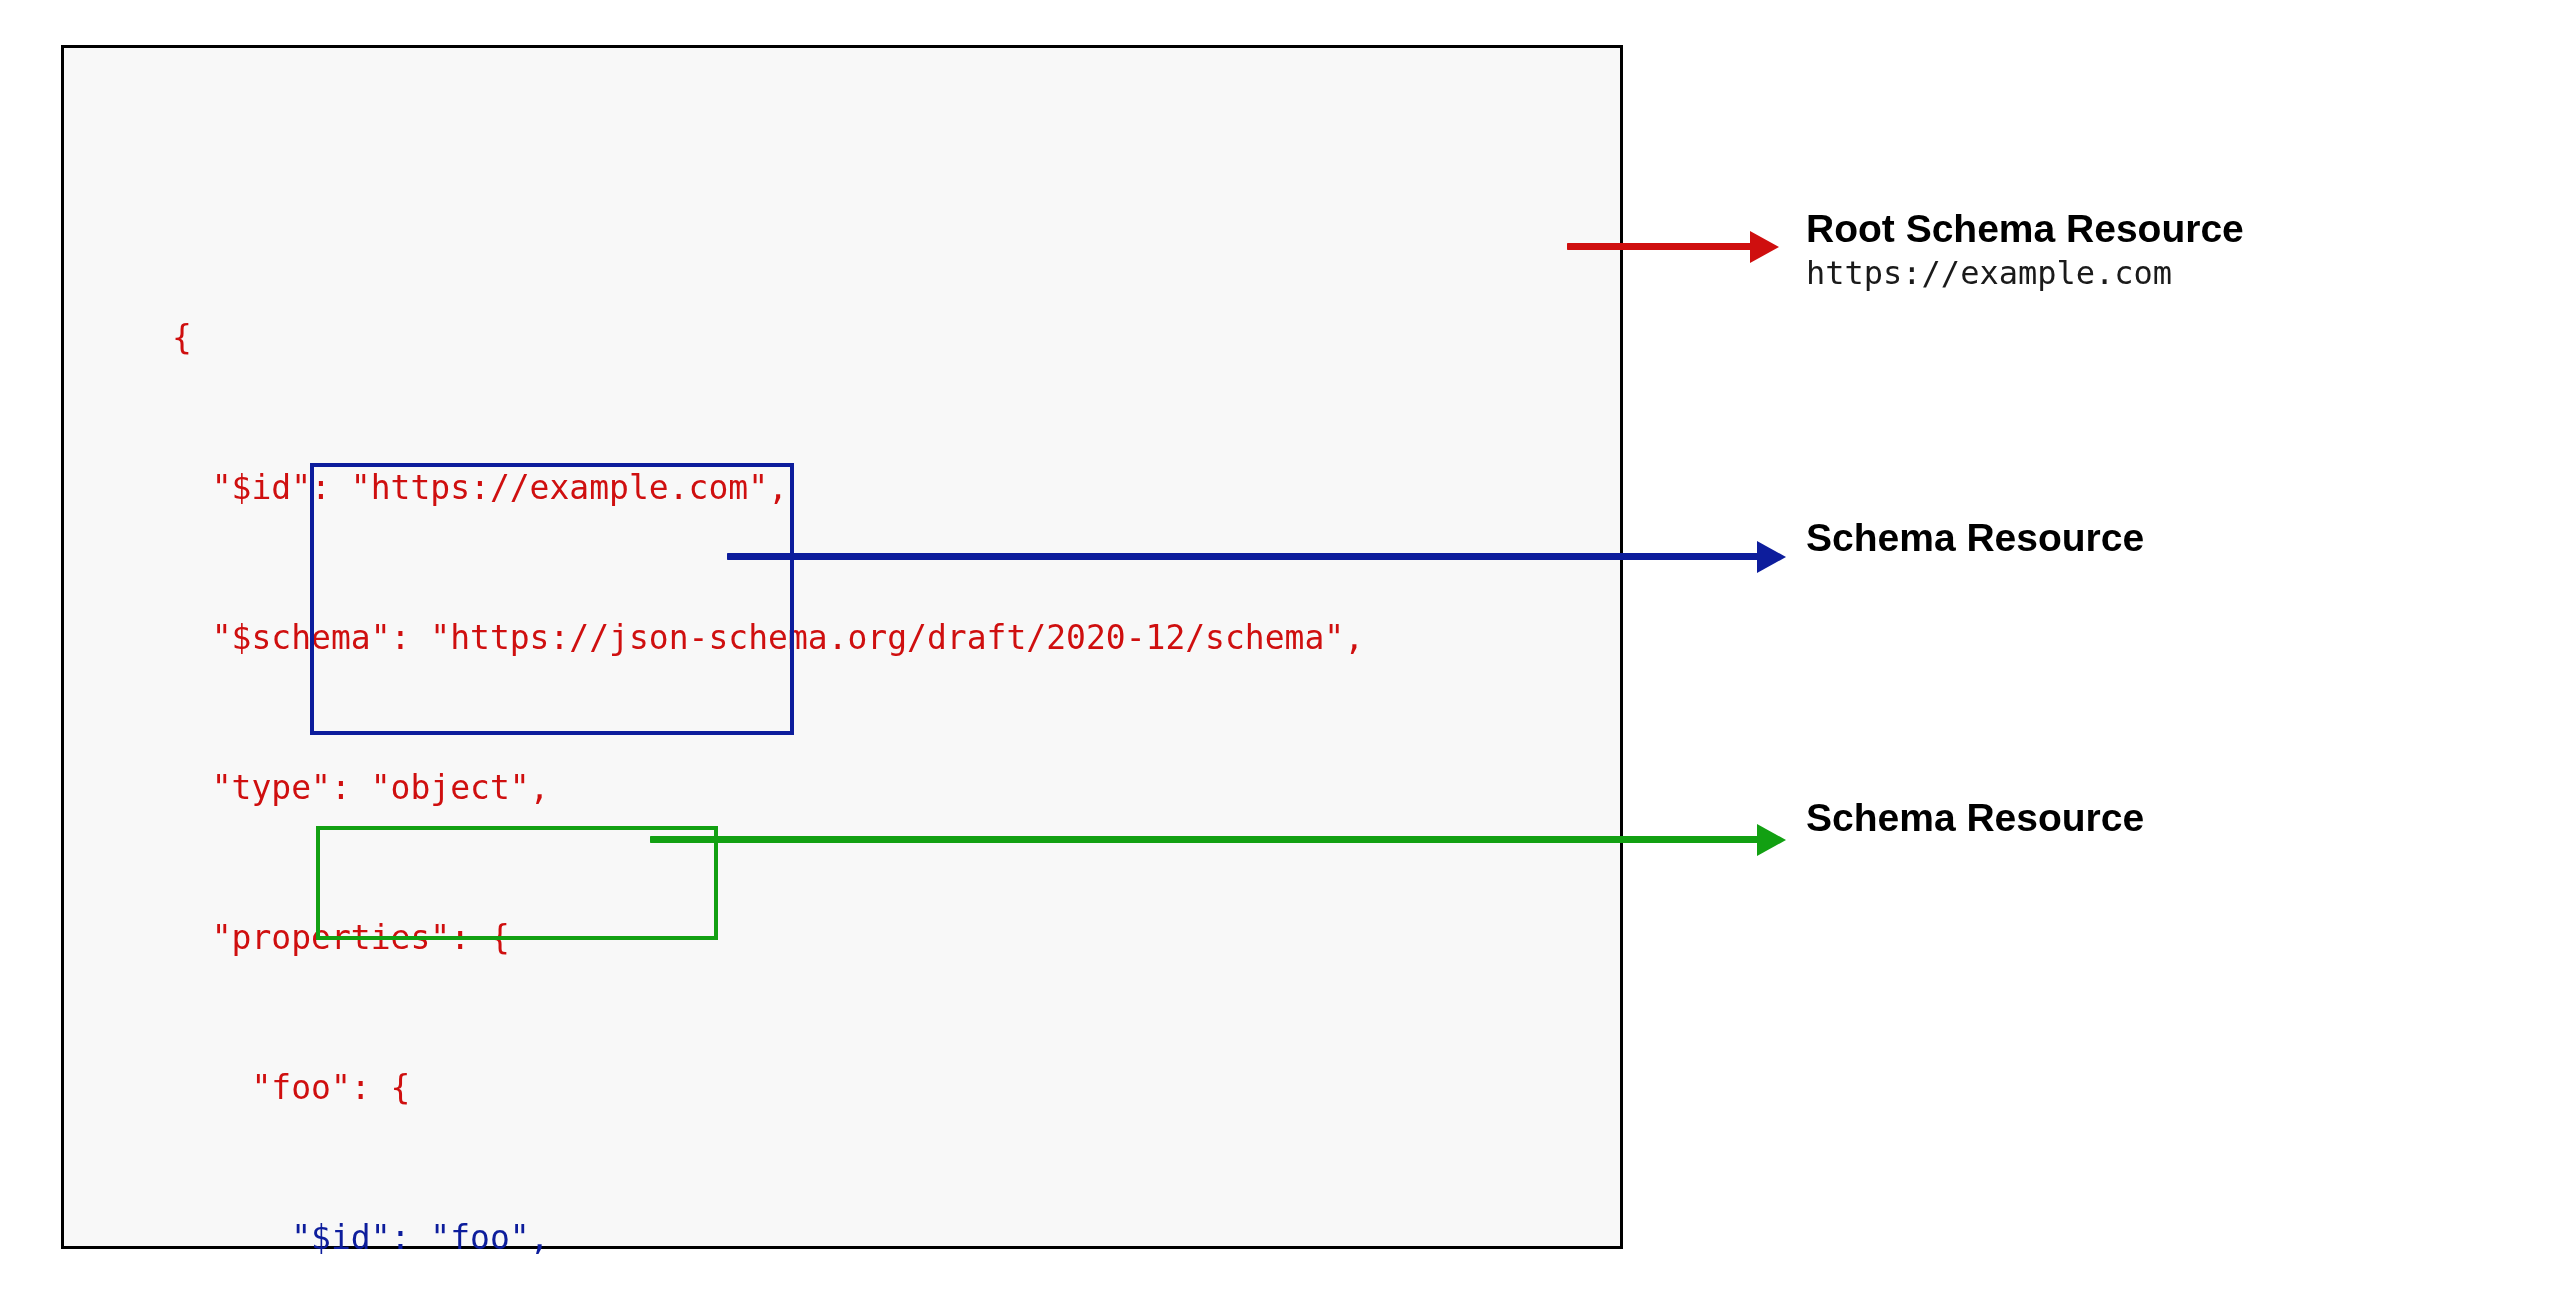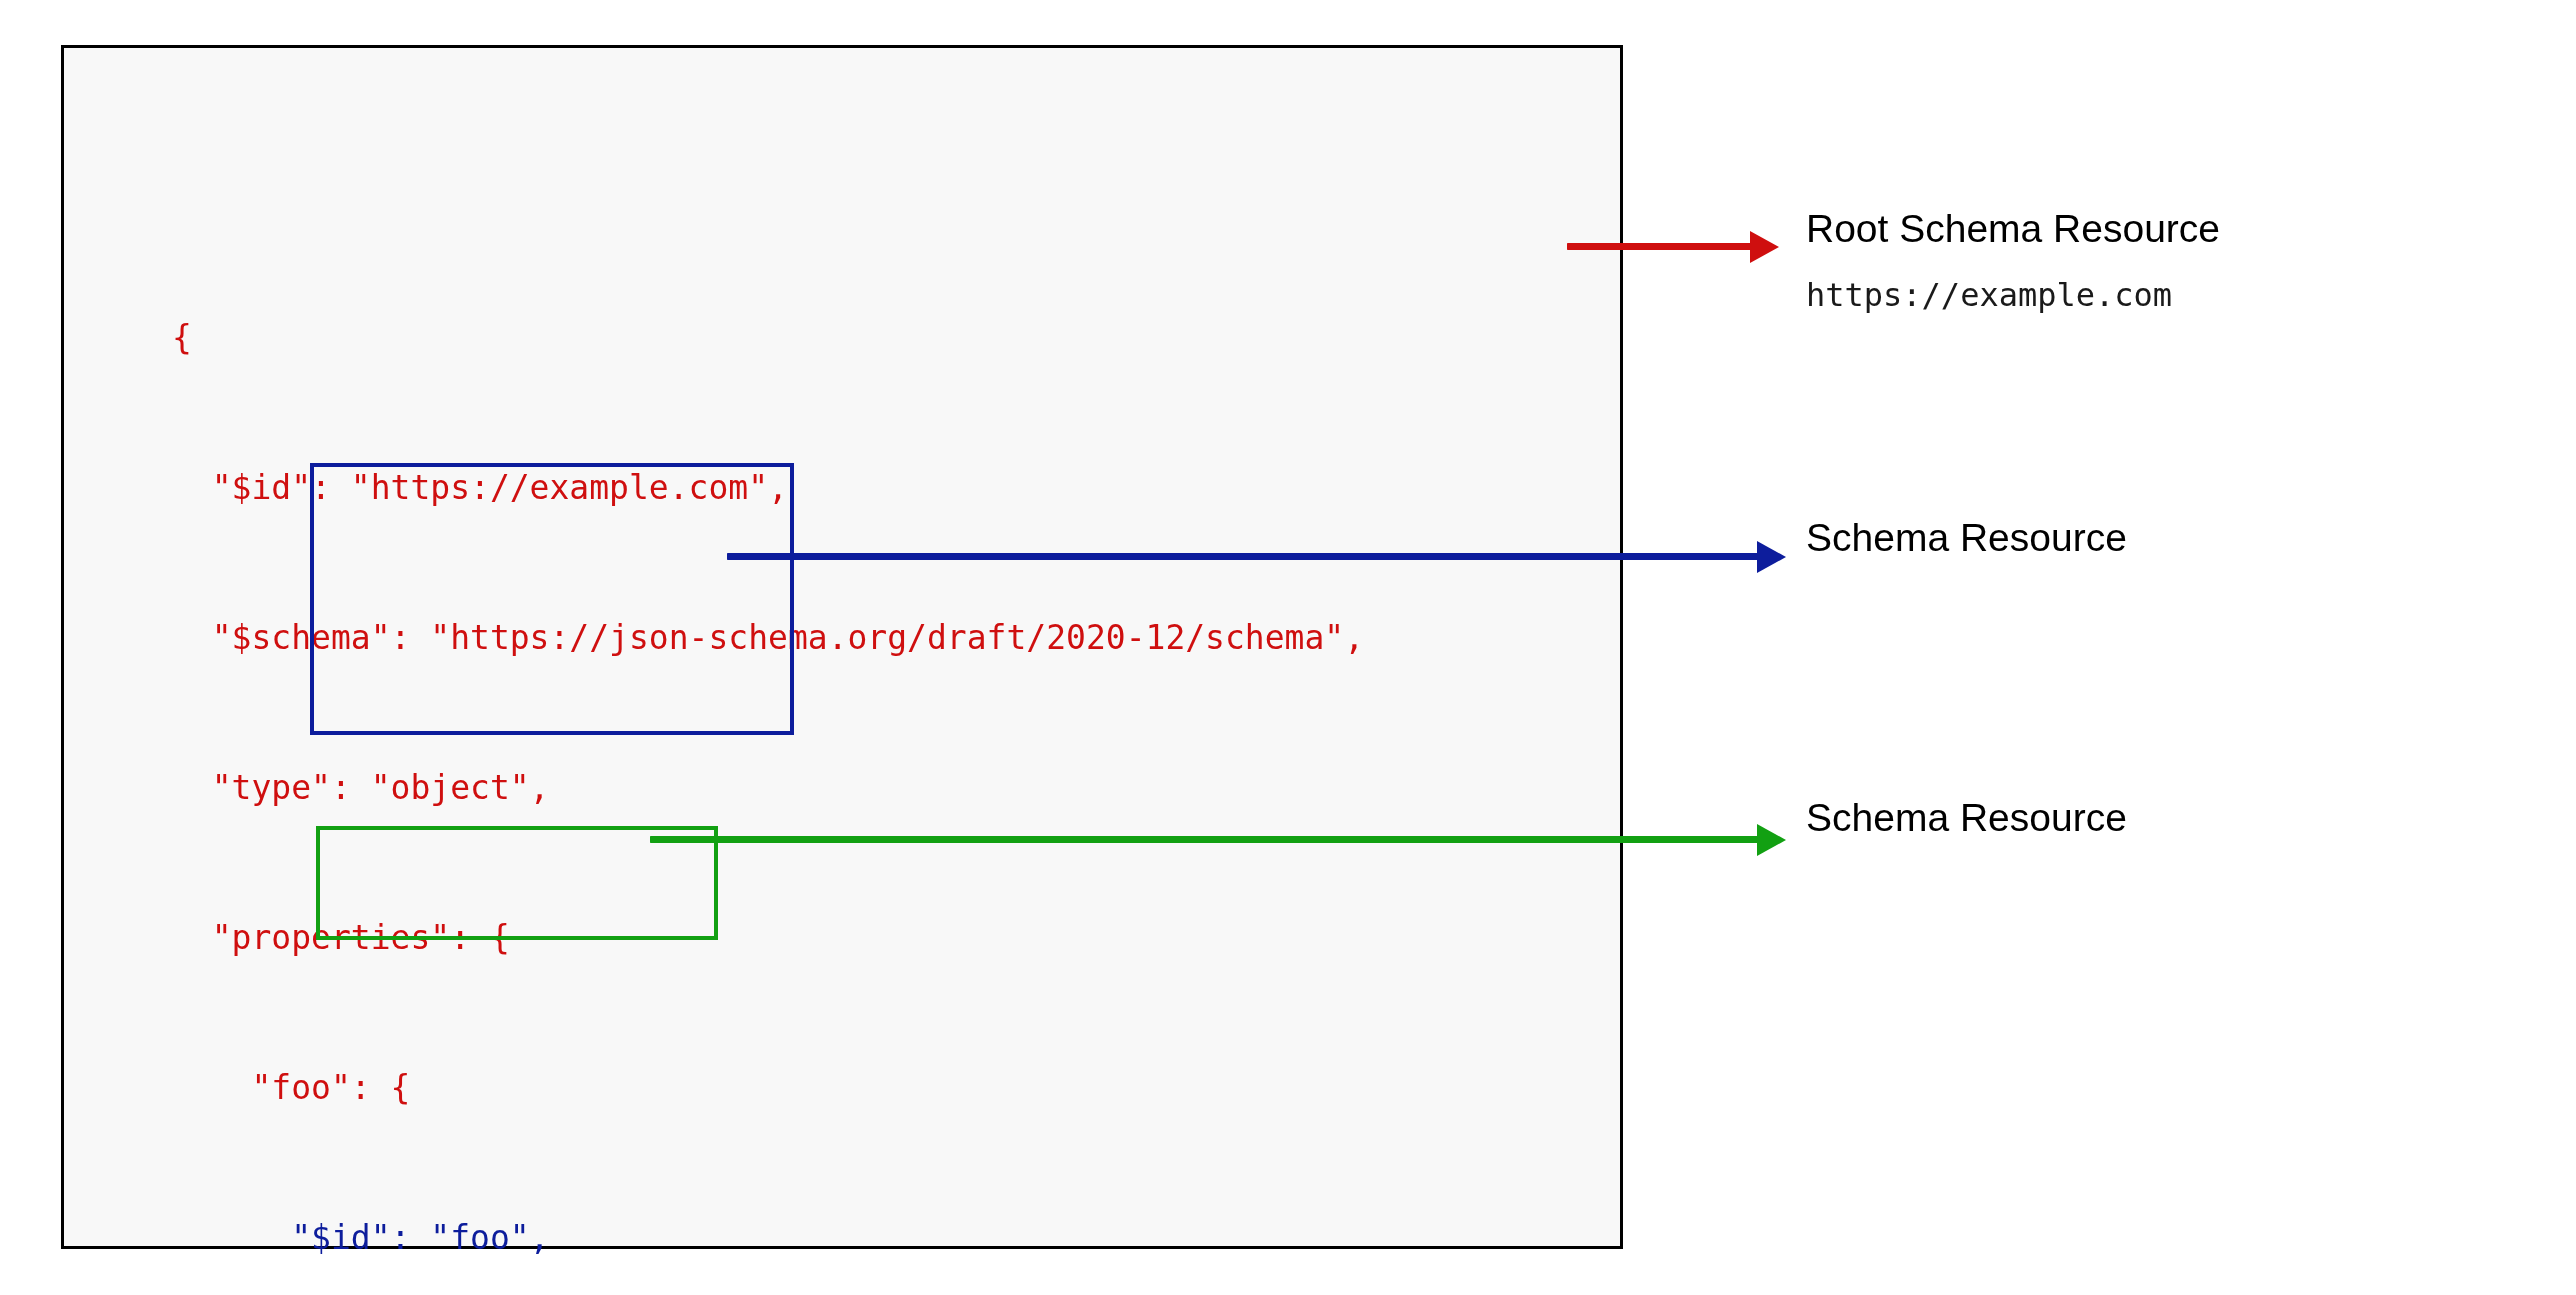--- a/index.html
+++ b/index.html
@@ -43,25 +43,25 @@
   .arrow-green .head {border-left:29px solid #12a012;}
 
   #arrow-root {left:1567px;top:243px;width:212px;}
   #arrow-foo  {left:727px;top:553px;width:1059px;}
   #arrow-bar  {left:650px; top:836px;width:1136px;}
 
   
   .label-group{position:absolute;left:1806px;}
   .label-title{
     font-family:"Liberation Sans","DejaVu Sans",sans-serif;
-    font-weight:normal;font-size:39px;color:#000000;line-height:43px;
+    font-weight:bold;font-size:39px;color:#000000;line-height:43px;
     white-space:nowrap;
   }
   .label-url{
-    margin-top:27px;
+    margin-top:5px;
     font-family:"DejaVu Sans Mono","Liberation Mono",monospace;
     font-size:32px;color:#1a1a1a;line-height:37px;white-space:nowrap;
   }
   #label-root{top:207px;}
   #label-foo {top:516px;}
   #label-bar {top:796px;}
 </style>
 </head>
 <body>
 

